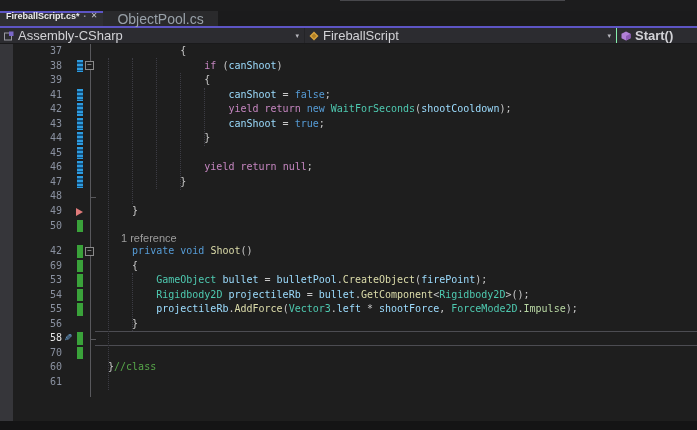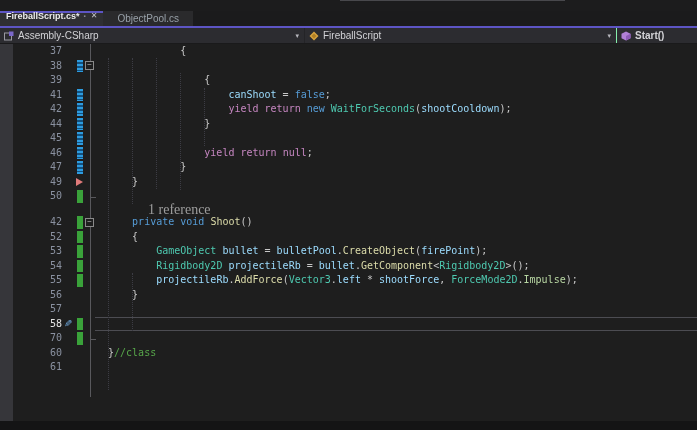--- a/index.html
+++ b/index.html
@@ -7,31 +7,31 @@
           font-family:"Liberation Sans",sans-serif;}
   
   .topstrip{position:relative;height:11px;background:#1c1c1d;}
   .tophint{position:absolute;left:340px;top:0;width:225px;height:1px;background:#48484c;}
   
   .tabrow{display:flex;height:15px;background:#1b1b1c;align-items:flex-end;}
   .tab{display:flex;align-items:center;height:15px;box-sizing:border-box;cursor:default;}
   .tab.active{background:#2f2f33;border-top:2px solid #5d55c4;height:15px;padding:0 5px 8px 6px;gap:4px;}
   .tab.active .tlabel{color:#ececec;font-size:9px;font-weight:bold;}
   .tab.inactive{background:#2a2a2c;padding:0 14px;}
-  .tab.inactive .tlabel{color:#98a0a8;font-size:10px;}
+  .tab.inactive .tlabel{color:#98a0a8;font-size:14px;}
   .tdot{color:#8f8f96;font-size:6px;line-height:6px;}
   .tclose{color:#c0c0c6;font-size:8px;line-height:8px;padding:0 1px;}
   .accentline{height:2px;background:#5d55c4;}
   
   .navbar{display:flex;height:16px;background:#2c2c30;border-bottom:1px solid #1a1a1b;box-sizing:border-box;}
   .combo{display:flex;align-items:center;height:100%;box-sizing:border-box;padding:0 4px;position:relative;}
   .combo1{width:305px;border-right:1px solid #242427;}
   .combo2{width:312px;border-right:1px solid #86efac;}
   .combo3{flex:1;font-weight:bold;}
-  .combo .nlabel{color:#d2d2d6;font-size:10px;margin-left:4px;white-space:nowrap;}
+  .combo .nlabel{color:#d2d2d6;font-size:13px;margin-left:4px;white-space:nowrap;}
   .combo .arrow{position:absolute;right:5px;color:#b8b8be;font-size:7px;}
   .nicon{width:10px;height:10px;flex:0 0 auto;}
   
   .editor{position:relative;height:377px;background:#1e1e1e;overflow:hidden;}
   .leftstrip{position:absolute;left:0;top:0;width:13px;height:100%;background:#36363a;}
   .lines{position:absolute;left:0;top:0;width:100%;}
   .row{position:relative;height:14.55px;line-height:14.55px;}
   .ln{position:absolute;left:30px;width:32px;text-align:right;color:#8a91a0;
       font-family:"DejaVu Sans Mono",monospace;font-size:10px;}
   .lncur{color:#e6e6e6;}
@@ -44,21 +44,21 @@
   .foldbox{position:absolute;left:85px;top:2.5px;width:9px;height:9px;box-sizing:border-box;
            border:1px solid #8a8a8a;background:#1e1e1e;color:#bdbdbd;font-size:8px;line-height:6px;
            text-align:center;z-index:3;}
   .curbox{position:absolute;left:95px;right:0;top:0;bottom:0;
           border-top:1px solid #4c4c52;border-bottom:1px solid #4c4c52;box-sizing:border-box;}
   .code{position:absolute;left:108px;top:0;white-space:pre;
         font-family:"DejaVu Sans Mono",monospace;font-size:10px;}
   .tk-k{color:#569cd6}.tk-c{color:#c586c0}.tk-ty{color:#4ec9b0}.tk-m{color:#dcdcaa}
   .tk-v{color:#9cdcfe}.tk-p{color:#c8c8c8}.tk-e{color:#b8d7a3}.tk-cm{color:#57a64a}
   .clrow{position:relative;height:11px;line-height:11px;}
-  .cltext{position:absolute;left:148px;color:#9d9d9d;font-size:14px;font-family:Liberation Serif, serif;}
+  .cltext{position:absolute;left:121px;color:#9d9d9d;font-size:11px;font-family:Liberation Sans, sans-serif;}
   
   .foldline{position:absolute;left:90px;top:0;width:1px;height:353px;background:#58585c;z-index:1;}
   .foldtick{position:absolute;left:90px;width:6px;height:1px;background:#58585c;z-index:1;}
   .guide{position:absolute;width:0;border-left:1px dotted #3c3c44;z-index:1;}
   .bottomstrip{height:9px;background:#141415;}
 </style>
 </head>
 <body>
 
 <div class="window">
@@ -120,54 +120,64 @@
 
     <div class="lines">
         <div class="row">
           <span class="ln">37</span>
           <span class="code"><span class="tk-p">            {</span></span>
         </div>
         <div class="row">
           <span class="ln">38</span>
           <div class="bar blue"></div>
           <div class="foldbox">−</div>
+          <span class="code"><span class="tk-p">                </span><span class="tk-c">if</span><span class="tk-p"> (</span><span class="tk-v">canShoot</span><span class="tk-p">)</span></span>
         </div>
         <div class="row">
           <span class="ln">39</span>
           <span class="code"><span class="tk-p">                {</span></span>
         </div>
         <div class="row">
           <span class="ln">41</span>
           <div class="bar blue"></div>
           <span class="code"><span class="tk-p">                    </span><span class="tk-v">canShoot</span><span class="tk-p"> = </span><span class="tk-k">false</span><span class="tk-p">;</span></span>
         </div>
         <div class="row">
           <span class="ln">42</span>
           <div class="bar blue"></div>
           <span class="code"><span class="tk-p">                    </span><span class="tk-c">yield</span><span class="tk-p"> </span><span class="tk-c">return</span><span class="tk-p"> </span><span class="tk-k">new</span><span class="tk-p"> </span><span class="tk-ty">WaitForSeconds</span><span class="tk-p">(</span><span class="tk-v">shootCooldown</span><span class="tk-p">);</span></span>
         </div>
         <div class="row">
+          <span class="ln">43</span>
+          <div class="bar blue"></div>
+          <span class="code"><span class="tk-p">                    </span><span class="tk-v">canShoot</span><span class="tk-p"> = </span><span class="tk-k">true</span><span class="tk-p">;</span></span>
+        </div>
+        <div class="row">
           <span class="ln">44</span>
           <div class="bar blue"></div>
           <span class="code"><span class="tk-p">                }</span></span>
         </div>
         <div class="row">
           <span class="ln">45</span>
           <div class="bar blue"></div>
           <span class="code"></span>
         </div>
         <div class="row">
           <span class="ln">46</span>
           <div class="bar blue"></div>
           <span class="code"><span class="tk-p">                </span><span class="tk-c">yield</span><span class="tk-p"> </span><span class="tk-c">return</span><span class="tk-p"> </span><span class="tk-c">null</span><span class="tk-p">;</span></span>
         </div>
         <div class="row">
           <span class="ln">47</span>
           <div class="bar blue"></div>
           <span class="code"><span class="tk-p">            }</span></span>
+        </div>
+        <div class="row">
+          <span class="ln">48</span>
+          <span class="code"></span>
         </div>
         <div class="row">
           <span class="ln">49</span>
           <div class="arrowmk"></div>
           <span class="code"><span class="tk-p">    }</span></span>
         </div>
         <div class="row">
           <span class="ln">50</span>
           <div class="bar green"></div>
           <span class="code"></span>
@@ -175,21 +185,21 @@
         <div class="clrow">
           <span class="cltext">1 reference</span>
         </div>
         <div class="row">
           <span class="ln">42</span>
           <div class="bar green"></div>
           <div class="foldbox">−</div>
           <span class="code"><span class="tk-p">    </span><span class="tk-k">private</span><span class="tk-p"> </span><span class="tk-k">void</span><span class="tk-p"> </span><span class="tk-m">Shoot</span><span class="tk-p">()</span></span>
         </div>
         <div class="row">
-          <span class="ln">52</span>
+          <span class="ln">69</span>
           <div class="bar green"></div>
           <span class="code"><span class="tk-p">    {</span></span>
         </div>
         <div class="row">
           <span class="ln">53</span>
           <div class="bar green"></div>
           <span class="code"><span class="tk-p">        </span><span class="tk-ty">GameObject</span><span class="tk-p"> </span><span class="tk-v">bullet</span><span class="tk-p"> = </span><span class="tk-v">bulletPool</span><span class="tk-p">.</span><span class="tk-m">CreateObject</span><span class="tk-p">(</span><span class="tk-v">firePoint</span><span class="tk-p">);</span></span>
         </div>
         <div class="row">
           <span class="ln">54</span>
@@ -197,24 +207,20 @@
           <span class="code"><span class="tk-p">        </span><span class="tk-ty">Rigidbody2D</span><span class="tk-p"> </span><span class="tk-v">projectileRb</span><span class="tk-p"> = </span><span class="tk-v">bullet</span><span class="tk-p">.</span><span class="tk-m">GetComponent</span><span class="tk-p">&lt;</span><span class="tk-ty">Rigidbody2D</span><span class="tk-p">&gt;();</span></span>
         </div>
         <div class="row">
           <span class="ln">55</span>
           <div class="bar green"></div>
           <span class="code"><span class="tk-p">        </span><span class="tk-v">projectileRb</span><span class="tk-p">.</span><span class="tk-m">AddForce</span><span class="tk-p">(</span><span class="tk-ty">Vector3</span><span class="tk-p">.</span><span class="tk-v">left</span><span class="tk-p"> * </span><span class="tk-v">shootForce</span><span class="tk-p">, </span><span class="tk-ty">ForceMode2D</span><span class="tk-p">.</span><span class="tk-e">Impulse</span><span class="tk-p">);</span></span>
         </div>
         <div class="row">
           <span class="ln">56</span>
           <span class="code"><span class="tk-p">    }</span></span>
-        </div>
-        <div class="row">
-          <span class="ln">57</span>
-          <span class="code"></span>
         </div>
         <div class="row current">
           <div class="curbox"></div>
           <span class="ln lncur">58</span>
           <span class="pencil">✎</span>
           <div class="bar green"></div>
           <span class="code"></span>
         </div>
         <div class="row">
           <span class="ln">70</span>

